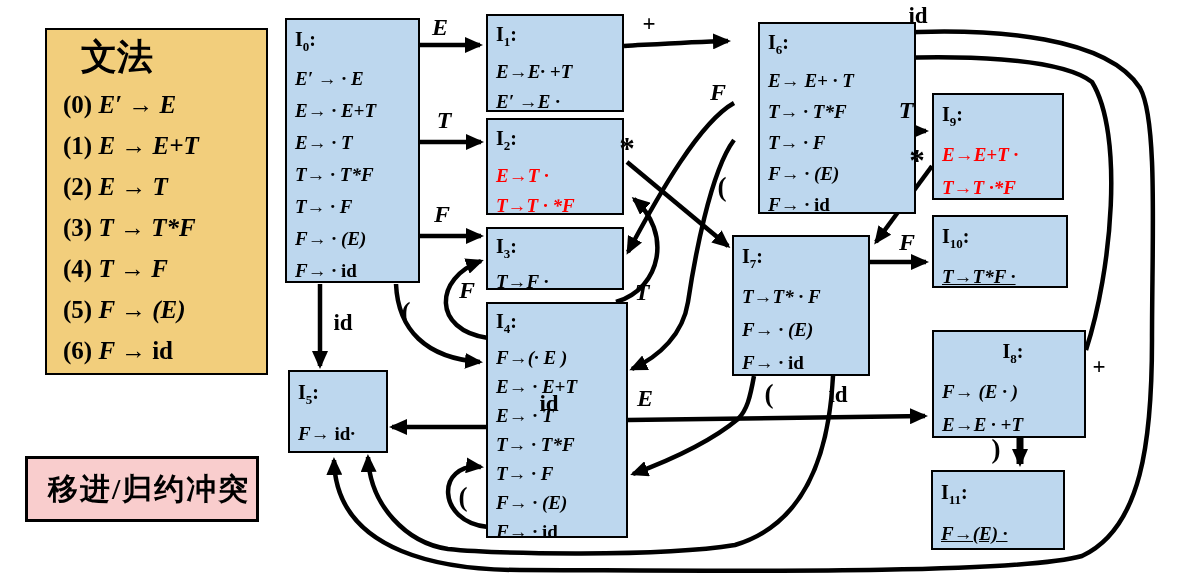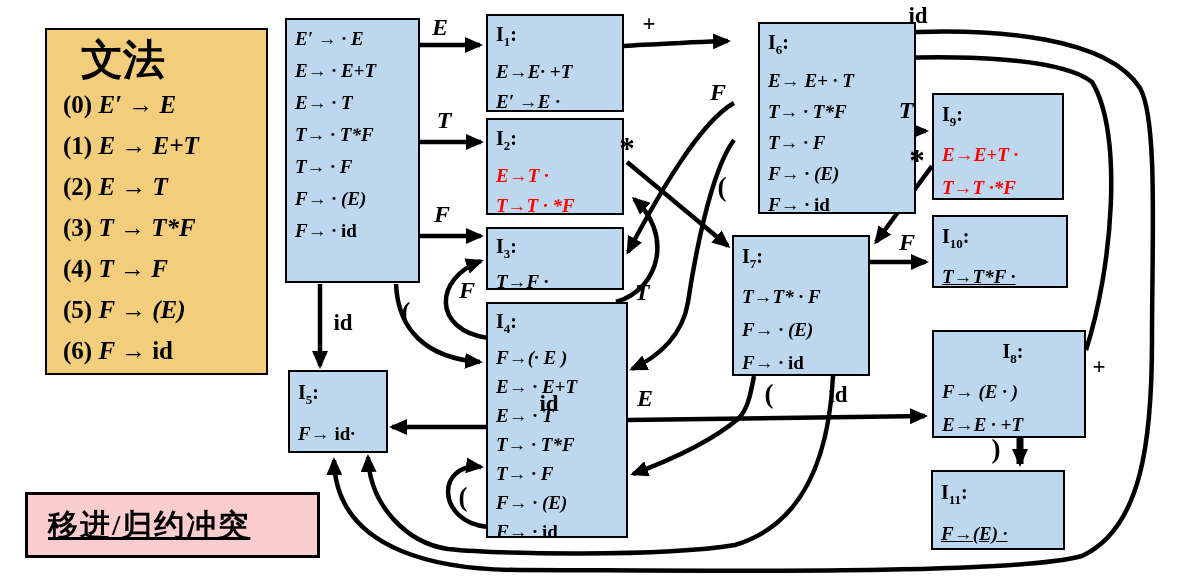--- a/index.html
+++ b/index.html
@@ -1,21 +1,21 @@
 <!DOCTYPE html>
 <html style="--state-fill: #BDD7EE; --grammar-fill: #F2CE7C; --conflict-fill: #F9CDCD; --red-text: #FF0000;"><head>
 <meta charset="utf-8">
 <style>
   html,body{margin:0;padding:0;background:#fff;}
   #canvas{position:relative;width:1182px;height:581px;background:#ffffff;
           font-family:"Liberation Serif",serif;overflow:hidden;}
   #edges-svg{position:absolute;left:0;top:0;}
   .box{position:absolute;border:2px solid #000;box-sizing:border-box;background:#fff;}
   .grammar{background:var(--grammar-fill,#F2CE7C);padding:4px 10px 0 16px;}
-  .grammar-title{font-size:42px;font-weight:bold;padding:4px 0 2px 18px;line-height:44px;}
+  .grammar-title{font-size:36px;font-weight:bold;padding:4px 0 2px 18px;line-height:44px;font-family:Liberation Mono, monospace;}
   .gline{font-size:25px;font-weight:bold;font-style:italic;line-height:41px;white-space:nowrap;}
   .up{font-style:normal;}
   .conflict{background:var(--conflict-fill,#F9CDCD);border-width:3px;display:flex;align-items:center;
             padding-left:20px;font-size:30px;font-weight:bold;letter-spacing:2px;}
   .state{background:var(--state-fill,#BDD7EE);padding:3px 0 0 8px;}
   .state .hdr{font-weight:bold;font-size:20px;white-space:nowrap;}
   .state .hdr sub{font-size:13px;}
   .item{font-weight:bold;font-style:italic;font-size:19px;white-space:nowrap;}
   .item.red{color:var(--red-text,#FF0000);}
   .elbl{position:absolute;transform:translate(-50%,-50%);font-weight:bold;font-size:23px;
@@ -61,25 +61,26 @@
     <div class="grammar-title">文法</div>
     <div class="gline"><span class="up">(0) </span>E′ → E</div>
     <div class="gline"><span class="up">(1) </span>E → E+T</div>
     <div class="gline"><span class="up">(2) </span>E → T</div>
     <div class="gline"><span class="up">(3) </span>T → T*F</div>
     <div class="gline"><span class="up">(4) </span>T → F</div>
     <div class="gline"><span class="up">(5) </span>F → (E)</div>
     <div class="gline"><span class="up">(6) </span>F → <span class="up">id</span></div>
   </div>
 
-  <div class="box conflict" style="left:25px;top:492px;width:295px;height:66px;text-decoration:underline;">
+  <div class="box conflict" style="left:25px;top:456px;width:234px;height:66px;">
     <span>移进/归约冲突</span>
   </div>
 
 <div class="box state" style="left: 285px; top: 18px; width: 135px; height: 265px;">
+      <div class="hdr" style="line-height: 32px;">I<sub>0</sub>:</div>
       <div class="item" style="line-height: 32px;">E′ → · E</div>
       <div class="item" style="line-height: 32px;">E→ · E+T</div>
       <div class="item" style="line-height: 32px;">E→ · T</div>
       <div class="item" style="line-height: 32px;">T→ · T*F</div>
       <div class="item" style="line-height: 32px;">T→ · F</div>
       <div class="item" style="line-height: 32px;">F→ · (E)</div>
       <div class="item" style="line-height: 32px;">F→ · <span class="up">id</span></div>
     </div>
     <div class="box state" style="left: 486px; top: 14px; width: 138px; height: 98px;">
       <div class="hdr" style="line-height: 30px;">I<sub>1</sub>:</div>

